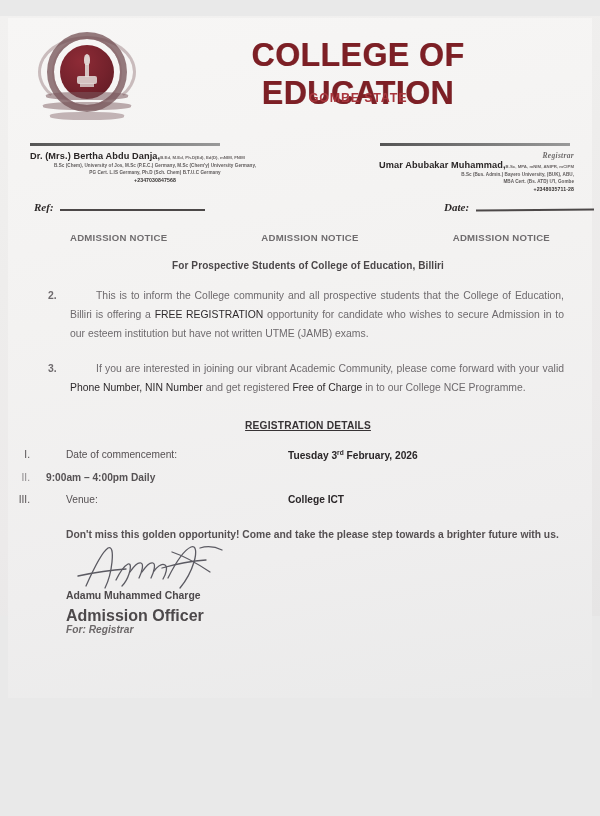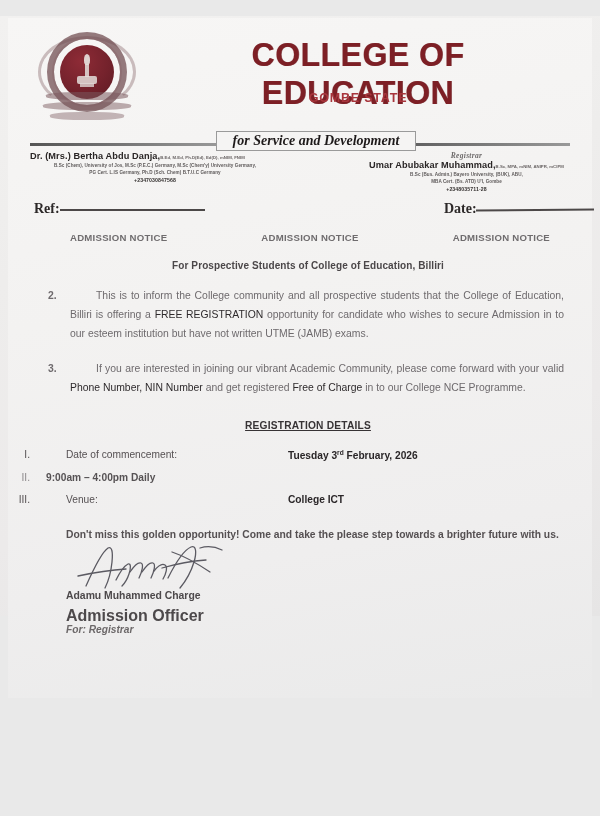--- a/index.html
+++ b/index.html
@@ -197,21 +197,21 @@
     padding: 1px 4px;
     box-sizing: border-box;
   }
 
   
   .official {
     position: absolute;
     top: 133px;
   }
   .official.left { left: 22px; width: 300px; text-align: left; }
-  .official.right { right: 18px; width: 215px; text-align: center; }
+  .official.right { right: 18px; width: 215px; text-align: right; }
 
   .off-role {
     font-family: "Liberation Serif", serif;
     font-style: italic;
     font-size: 7.5px;
     font-weight: bold;
     color: #6d6a6a;
     letter-spacing: .3px;
     margin-left: 72px;
   }
@@ -247,22 +247,23 @@
     margin-top: 1px;
   }
   .official.left .off-quals,
   .official.left .off-phone { text-align: center; width: 250px; }
 
   
   .refline {
     position: absolute;
     top: 183px;
     font-family: "Liberation Serif", serif;
-    font-weight: bold;
-    font-size: 14px;
+    font-style: italic;
+    font-weight: bold;
+    font-size: 11px;
     color: #2c2828;
   }
   .refline.left { left: 26px; }
   .refline.right { left: 436px; }
   .refrule {
     position: absolute;
     top: 191px;
     height: 1.6px;
     background: #4c4848;
   }
@@ -430,21 +431,20 @@
           <div class="bnd b3"></div>
         </div>
       </div>
 
       <div class="lh-title">COLLEGE OF EDUCATION</div>
       <div class="lh-sub2">GOMBE STATE</div>
 
       <div class="motto-wrap">
         <div class="motto-rule left"></div>
         <div class="motto-rule right"></div>
-        <div class="motto-box">for Service and Development</div>
       </div>
 
       <div class="official left">
         <div class="off-name">
           <span>Dr. (Mrs.) Bertha Abdu Danja,</span><span class="inline-quals">B.Ed, M.Ed, Ph.D(Ed), Ed(D), mNIM, FNIM</span>
         </div>
         <div class="off-quals">B.Sc (Chem), University of Jos, M.Sc (P.E.C.) Germany, M.Sc (Chem'y) University Germany,</div>
         <div class="off-quals">PG Cert. L.IS Germany, Ph.D (Sch. Chem) B.T.U.C Germany</div>
         <div class="off-phone">+2347030847568</div>
       </div>

